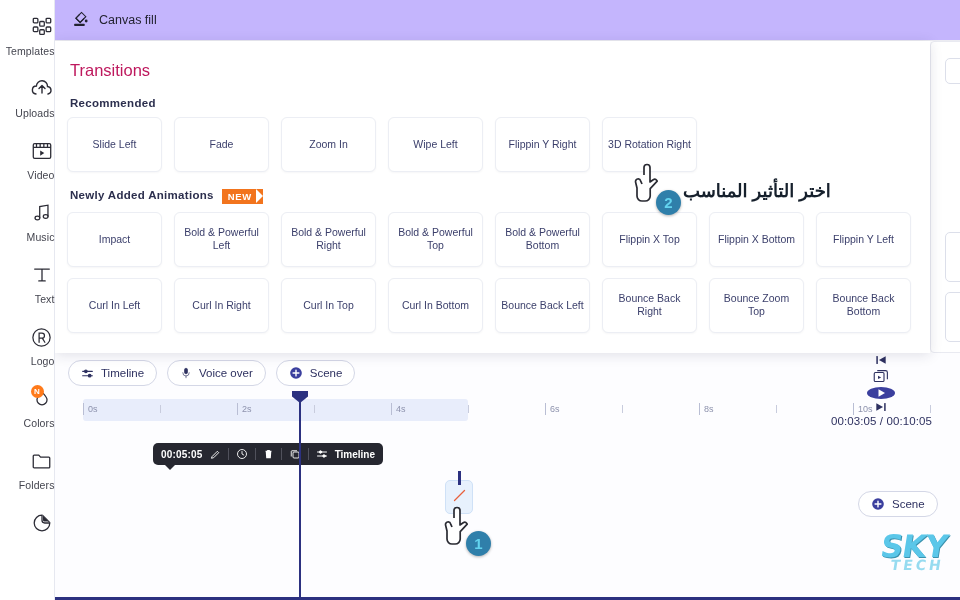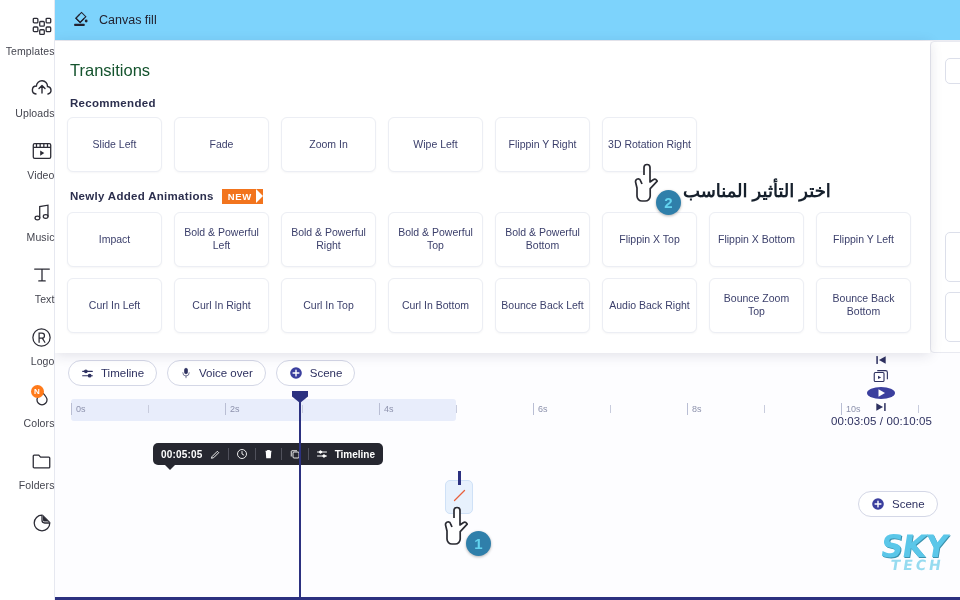--- a/index.html
+++ b/index.html
@@ -45,21 +45,21 @@
     width: 13px; height: 13px; border-radius: 50%;
     background: #ff7a1a; color: #fff;
     font-size: 8px; font-weight: bold;
     display: flex; align-items: center; justify-content: center;
   }
 
   
   #topbar {
     position: absolute; left: 55px; top: 0;
     width: 905px; height: 41px;
-    background: #7dd3fc;
+    background: #c4b5fd;
     border-bottom: 1px solid #ececf2;
     display: flex; align-items: center;
     padding-left: 17px;
     z-index: 10;
   }
   .canvasfill { display: flex; align-items: center; gap: 10px; cursor: pointer; }
   .canvasfill-label { font-size: 12.5px; color: #232331; }
 
   
   #bgpanel {
@@ -85,28 +85,28 @@
   #transitions {
     position: absolute; left: 55px; top: 41px;
     width: 875px; height: 312px;
     background: #ffffff;
     box-shadow: 0 2px 12px rgba(30,32,70,.13);
     z-index: 20;
     padding: 14px 0 0 12px;
     overflow: hidden;
   }
   .panel-title {
-    font-size: 16.5px; color: #14532d; font-weight: 500;
+    font-size: 16.5px; color: #be185d; font-weight: 500;
     margin: 6px 0 0 3px;
   }
   .section-head {
     font-size: 11.5px; color: #2c2f4e; font-weight: bold;
     letter-spacing: .3px;
     margin: 17px 0 8px 3px;
-    display: flex; align-items: center; gap: 8px;
+    display: flex; align-items: flex-start; gap: 8px;
   }
   .new-badge {
     position: relative;
     background: #f2741d; color: #fff;
     font-size: 9.5px; font-weight: bold; letter-spacing: .6px;
     padding: 2.5px 11px 2.5px 6px;
     line-height: 1;
   }
   .new-badge::after {
     content: ""; position: absolute; right: 0; top: 0;
@@ -190,21 +190,21 @@
     cursor: pointer;
   }
   .timecode {
     font-size: 11.5px; color: #2e3160; letter-spacing: .1px;
     white-space: nowrap;
   }
 
   
   #ruler {
     position: relative;
-    height: 22px; margin: 6px 12px 0 16px;
+    height: 22px; margin: 6px 12px 0 28px;
   }
   #ruler-fill {
     position: absolute; left: 0; top: 0;
     width: 385px; height: 22px;
     background: #e8edfb; border-radius: 3px;
   }
   .tick {
     position: absolute; top: 4px;
     font-size: 9px; color: #8d92ad;
     padding-left: 4px;
@@ -488,21 +488,21 @@
     <div class="tr-card">Flippin X Bottom</div>
     <div class="tr-card">Flippin Y Left</div>
   </div>
 
   <div class="tr-row">
     <div class="tr-card">Curl In Left</div>
     <div class="tr-card">Curl In Right</div>
     <div class="tr-card">Curl In Top</div>
     <div class="tr-card">Curl In Bottom</div>
     <div class="tr-card">Bounce Back Left</div>
-    <div class="tr-card">Audio Back Right</div>
+    <div class="tr-card">Bounce Back Right</div>
     <div class="tr-card">Bounce Zoom Top</div>
     <div class="tr-card">Bounce Back Bottom</div>
   </div>
 </div>
 
 <div id="annotation">اختر التأثير المناسب</div>
 <div class="step-badge" id="badge2">2</div>
 <div class="hand" id="hand2">
   <svg width="34" height="42" viewBox="0 0 34 42">
     <path d="M11 13V5.5a3 3 0 0 1 6 0V20l3.2-2.2a2.6 2.6 0 0 1 3.6.7l.4.7-7 7.4V34a5 5 0 0 1-5 5H9a5 5 0 0 1-5-5v-8l-1.4-5.8a2.6 2.6 0 0 1 1.9-3.2 2.6 2.6 0 0 1 3.1 1.8L9 22" fill="#ffffff" stroke="#2a2b33" stroke-width="1.7" stroke-linejoin="round"></path>

